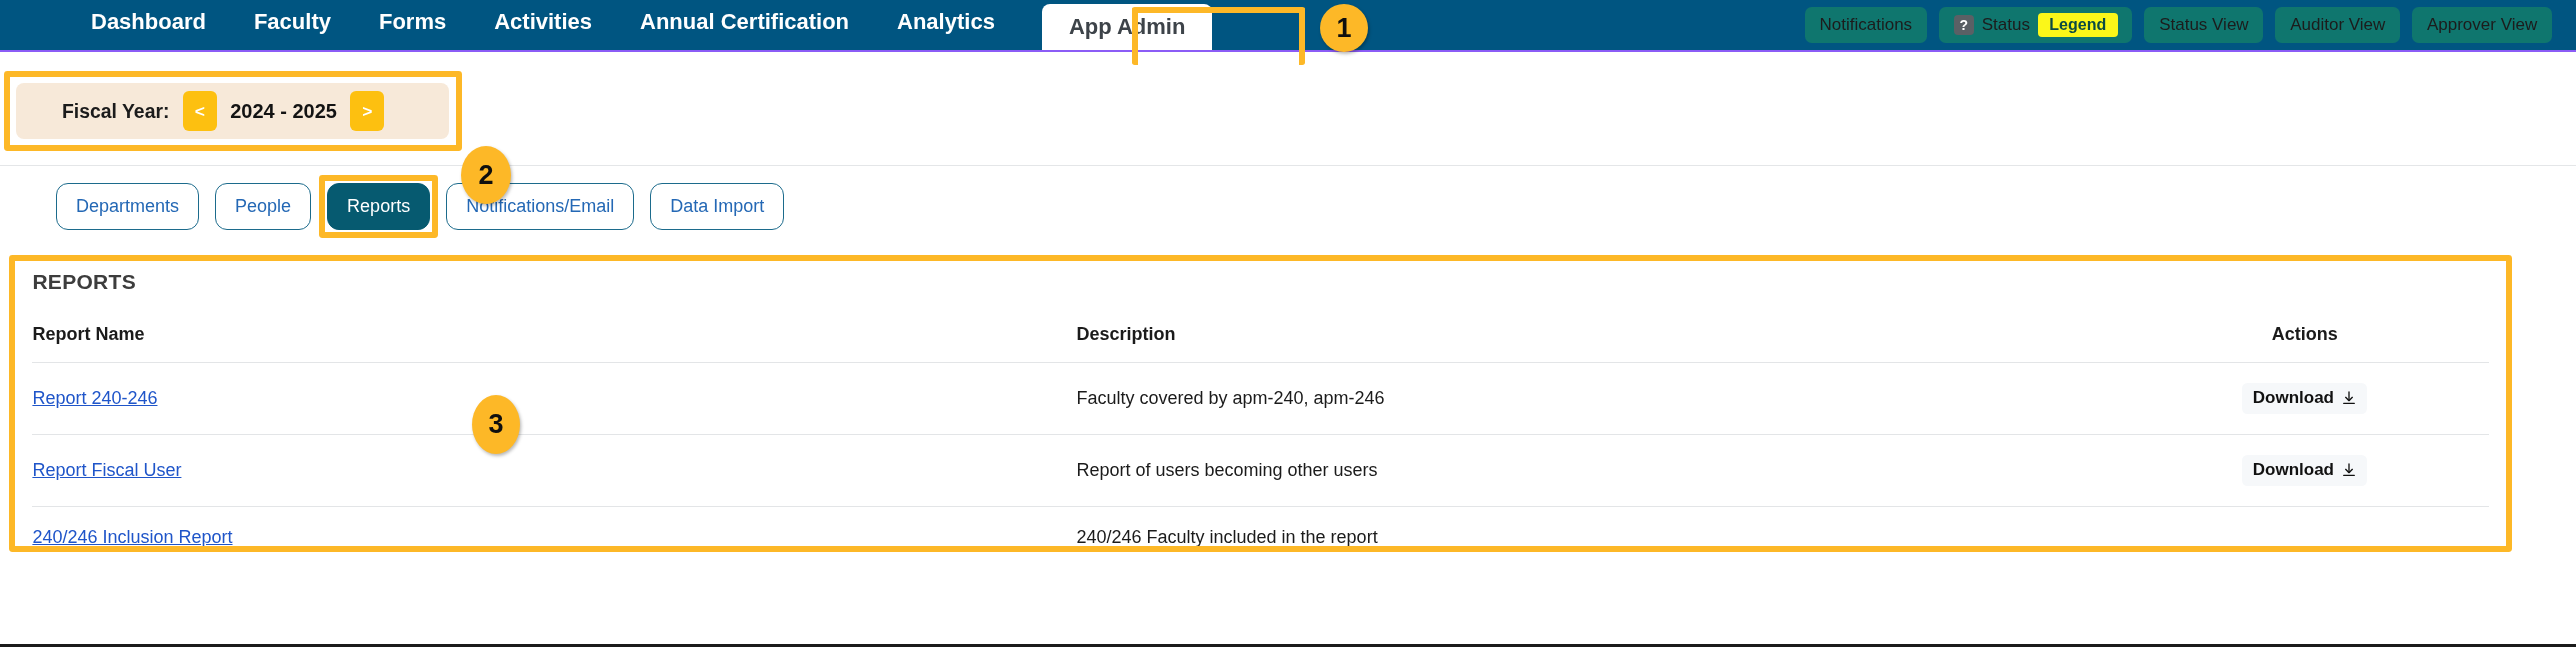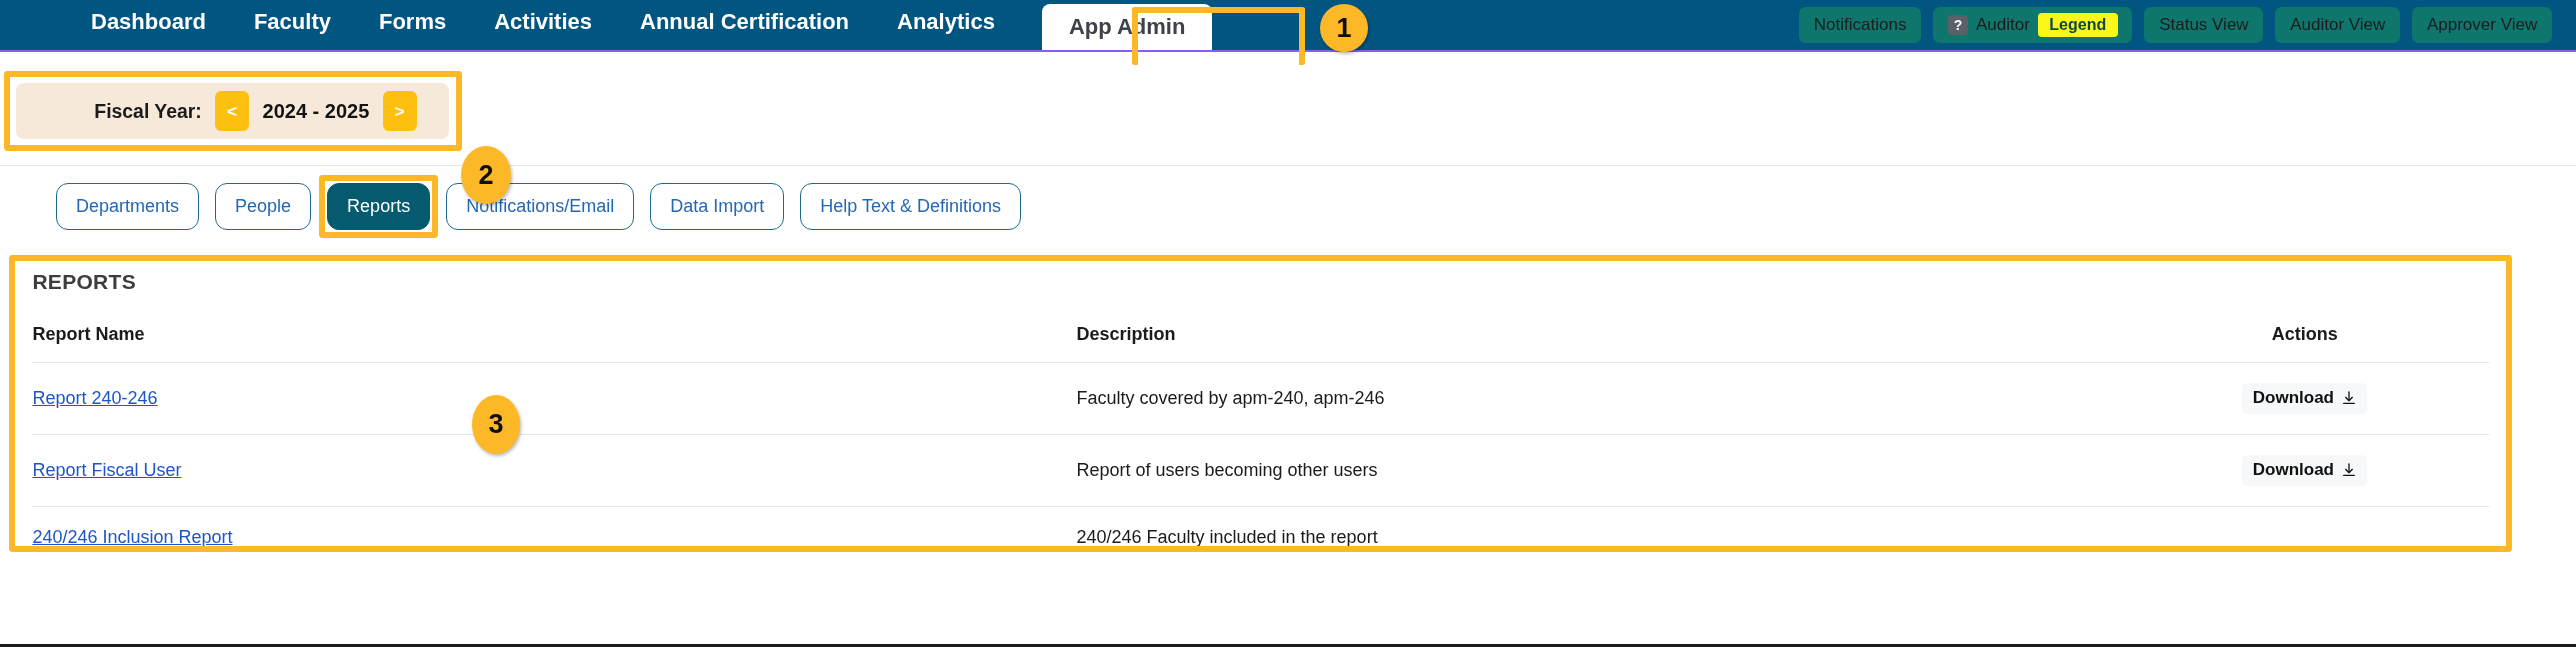--- a/index.html
+++ b/index.html
@@ -138,21 +138,20 @@
   .fy-panel {
     position: absolute;
     left: 16px; top: 31px;
     width: 433px; height: 56px;
     background: #F7E9D9;
     border-radius: 8px;
     display: flex;
     align-items: center;
     padding-left: 46px;
     gap: 13.4px;
-    justify-content: center;
   }
   .fy-label {
     font-size: 19.4px;
     font-weight: bold;
     color: #1b1b1b;
     white-space: nowrap;
   }
   .fy-arrow {
     background: #FDC010;
     border: none;
@@ -303,21 +302,21 @@
   </div>
 
   <div class="hl-appadmin"></div>
   <div class="callout" id="callout-1">1</div>
 
   <div class="topbar-right">
     <div class="pill">Notifications</div>
 
     <div class="pill pill-status">
       <span class="q-icon">?</span>
-      <span>Auditor</span>
+      <span>Status</span>
       <span class="legend-badge">Legend</span>
     </div>
 
     <div class="pill">Status View</div>
     <div class="pill">Auditor View</div>
     <div class="pill">Approver View</div>
   </div>
 </div>
 
 <div class="fy-region">
@@ -334,21 +333,20 @@
 <div class="tabs-region">
   <div class="tabs-row">
     <div class="tab">Departments</div>
     <div class="tab">People</div>
     <div class="tab-active-wrap">
       <div class="tab active">Reports</div>
       <div class="hl-reports"></div>
     </div>
     <div class="tab">Notifications/Email</div>
     <div class="tab">Data Import</div>
-    <div class="tab">Help Text &amp; Definitions</div>
   </div>
   <div class="callout" id="callout-3">3</div>
 </div>
 
 <div class="reports-wrap">
   <div class="hl-reports-panel"></div>
   <div class="reports-inner">
     <div class="reports-title">REPORTS</div>
 
     <table class="reports">

